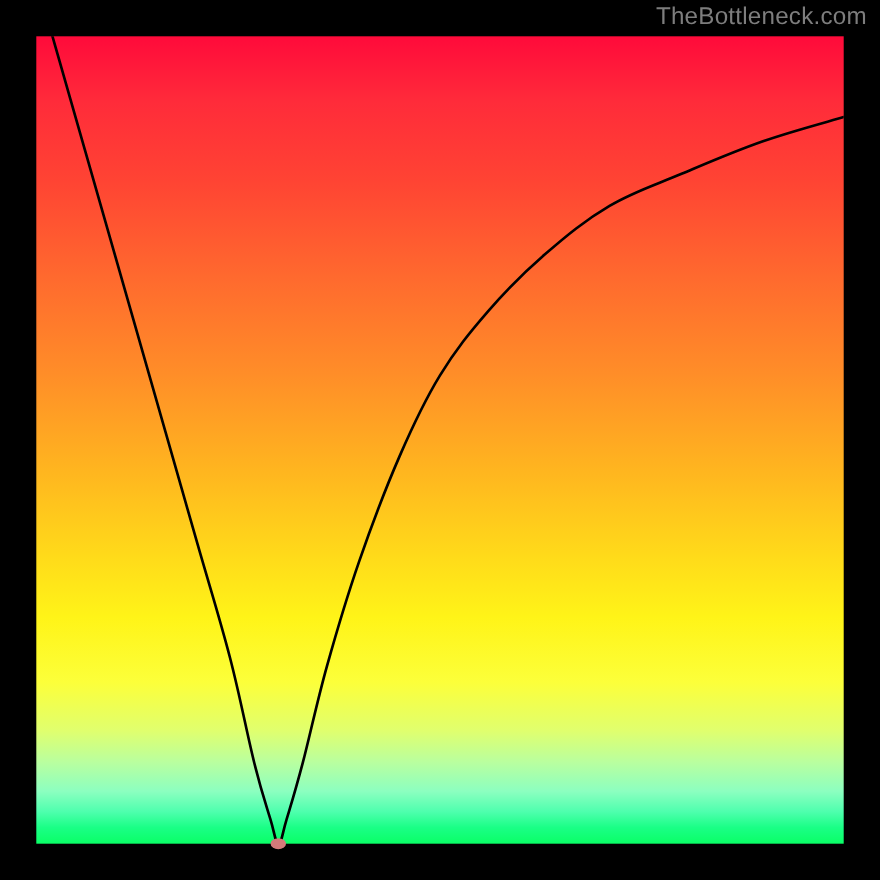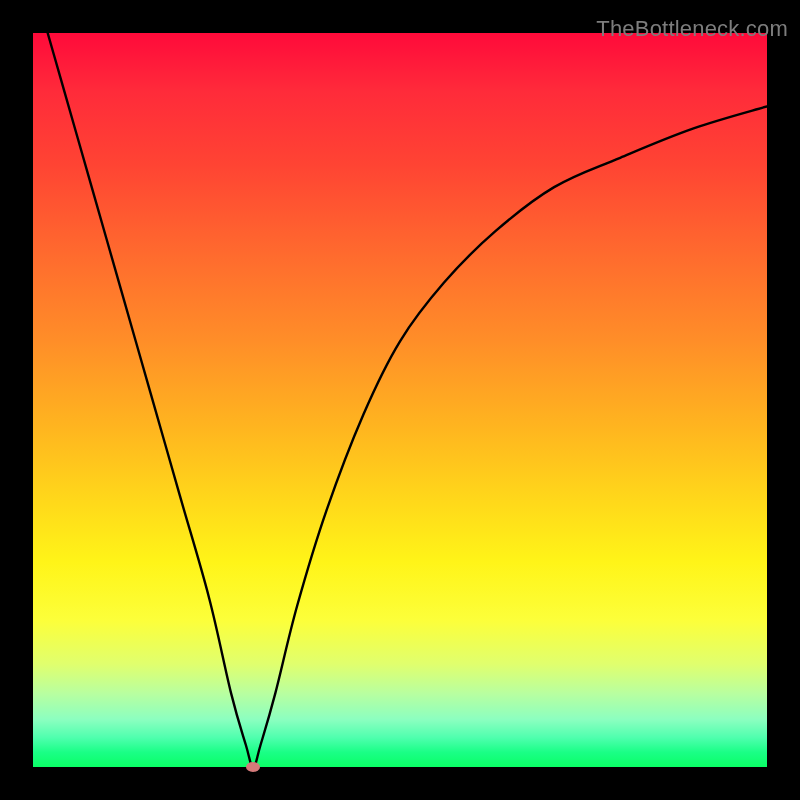--- a/index.html
+++ b/index.html
@@ -51,21 +51,21 @@
   .dot {
     position: absolute;
     width: 14px;
     height: 10px;
     border-radius: 50%;
     background: #d47a7a;
     transform: translate(-50%, -50%);
   }
   .watermark {
     position: absolute;
-    top: 16px;
+    top: 2px;
     right: 12px;
     color: #7d7d7d;
     font-size: 22px;
     letter-spacing: 0.2px;
     user-select: none;
   }
 </style>
 </head>
 <body>
 

